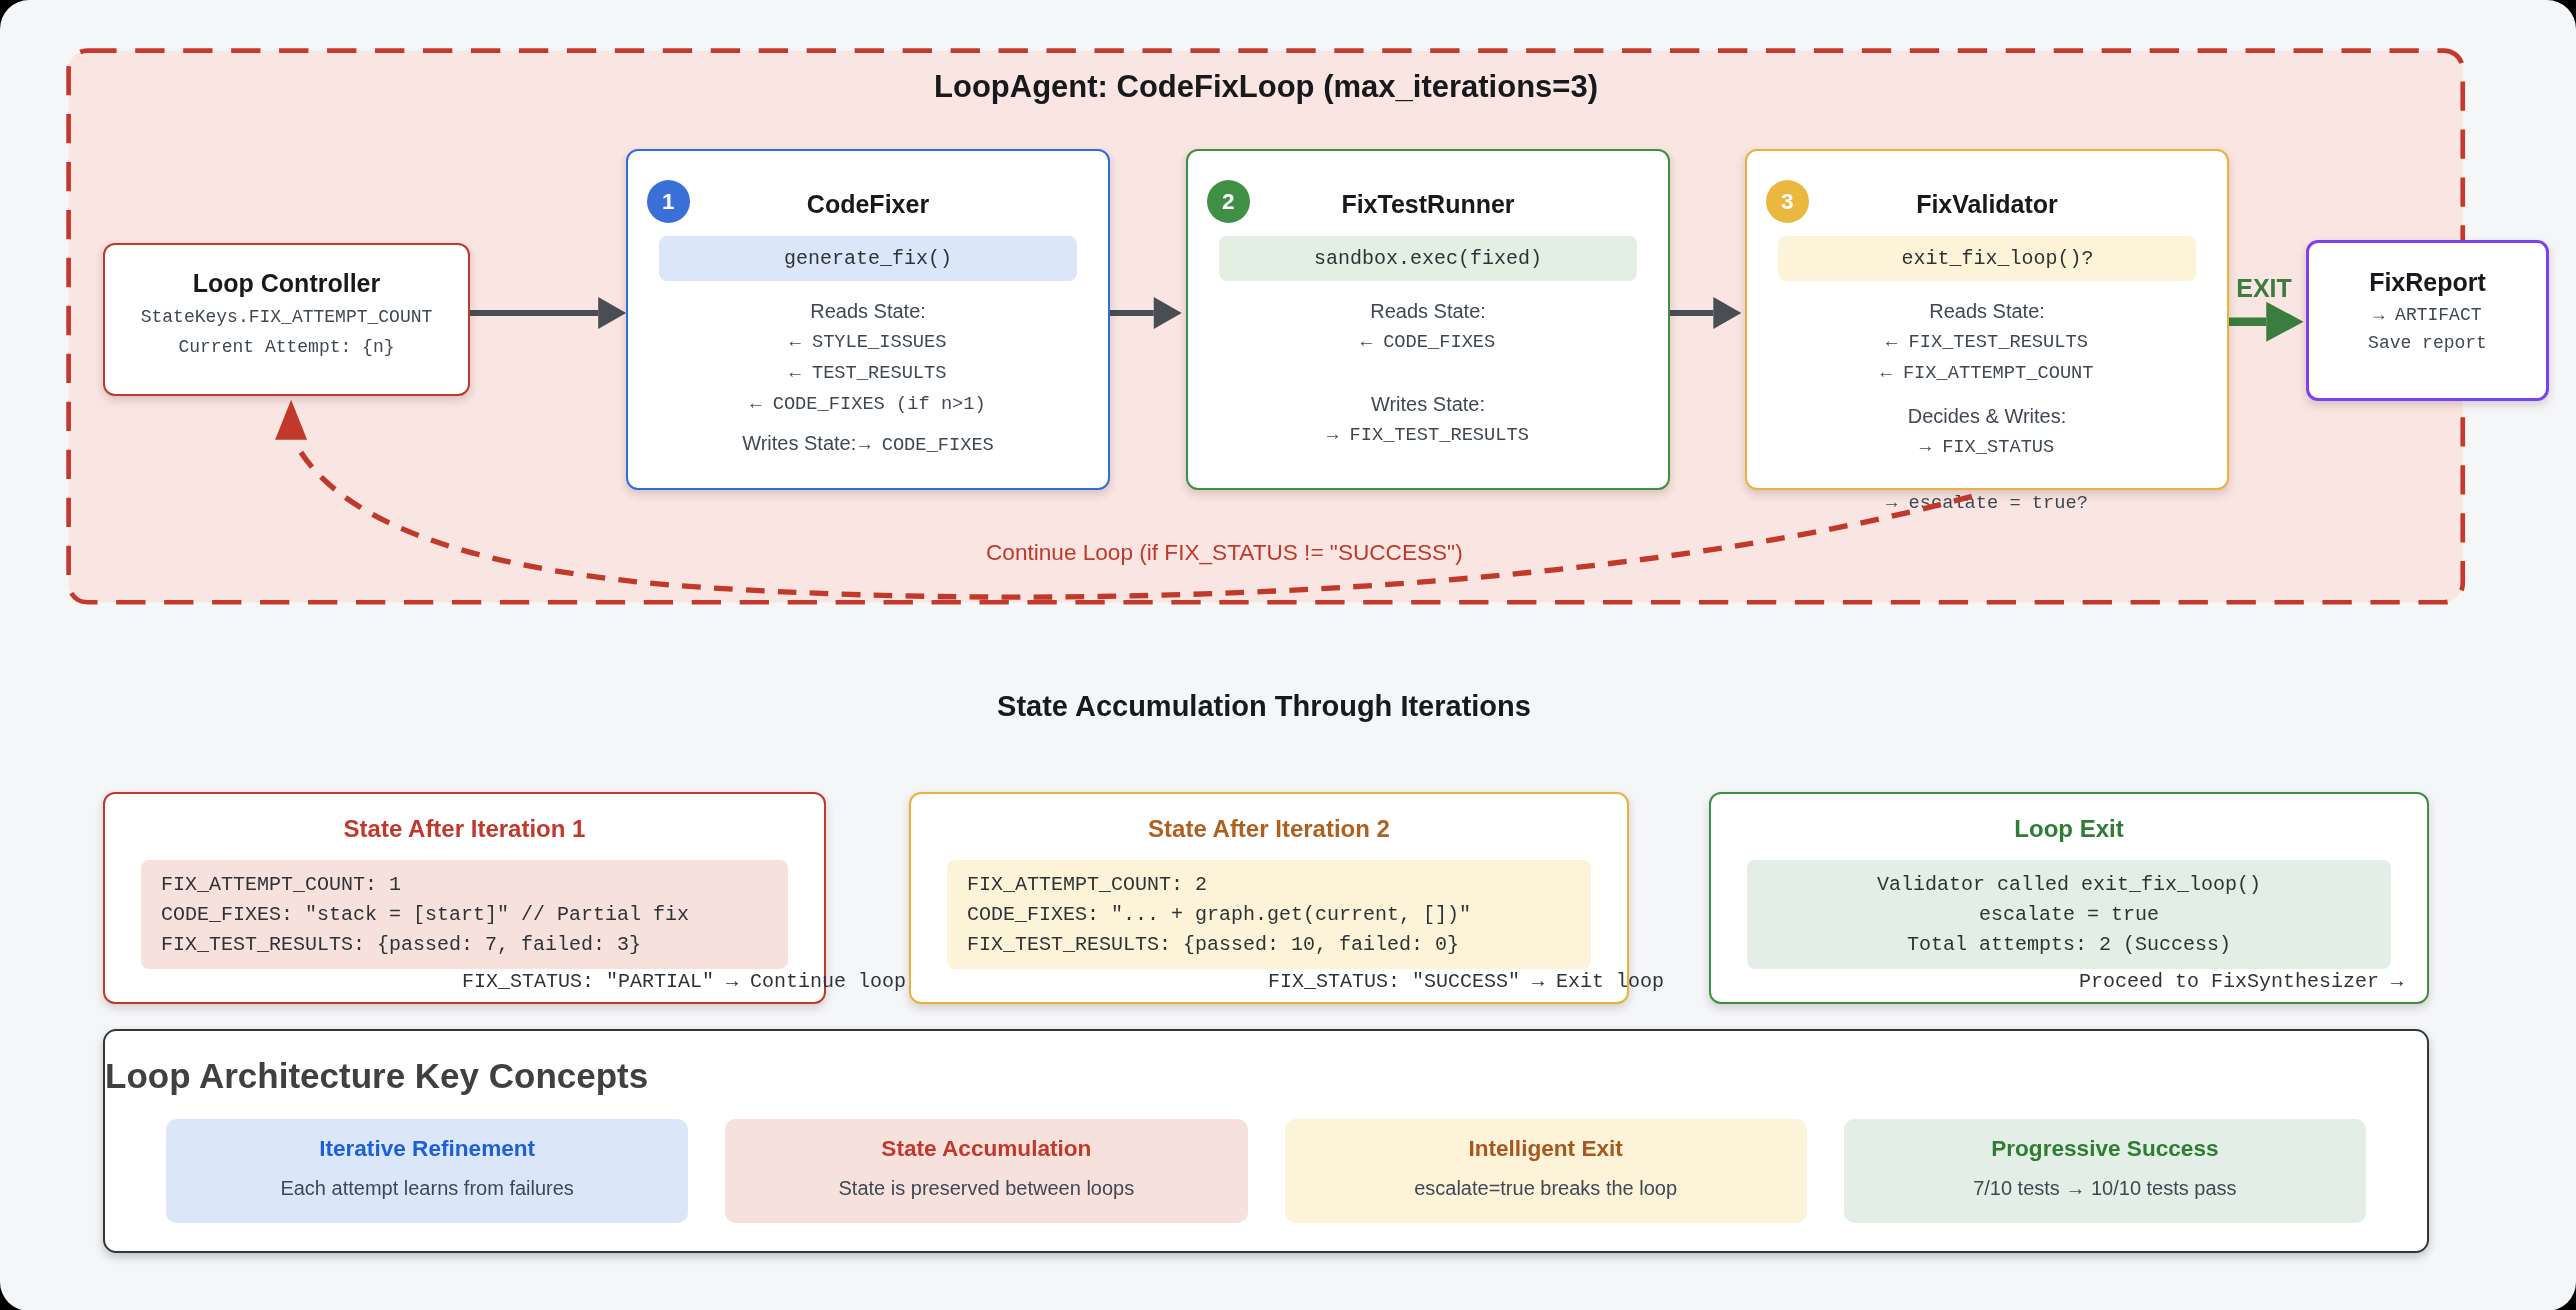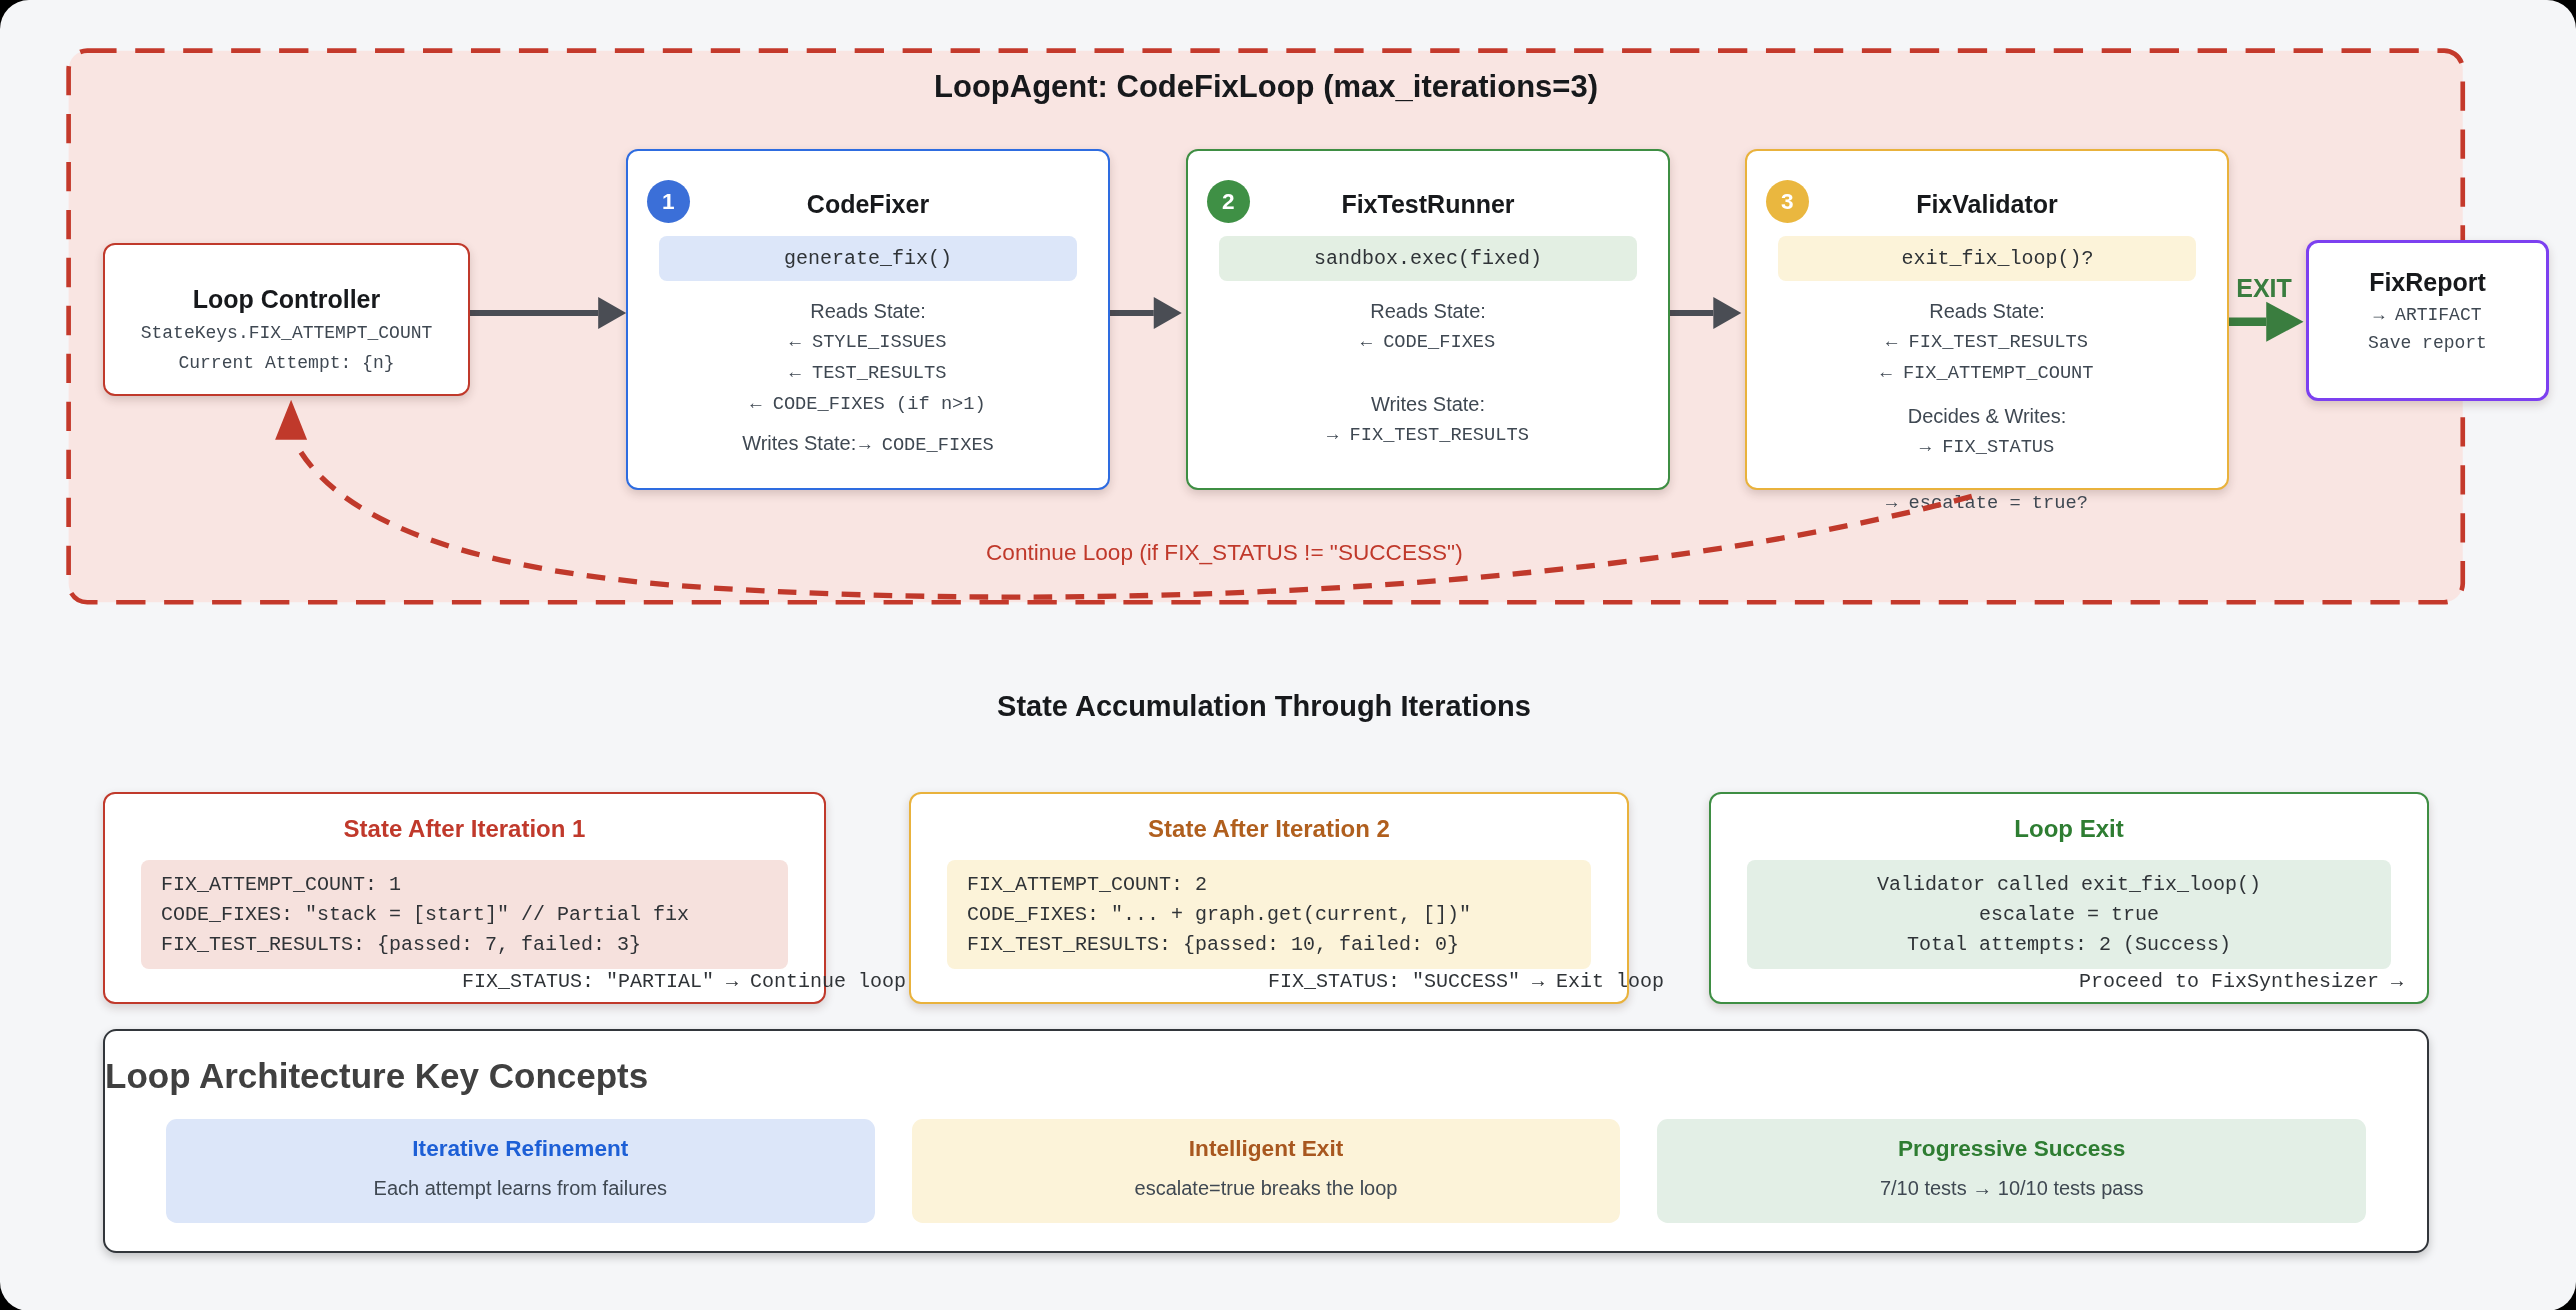--- a/index.html
+++ b/index.html
@@ -18,21 +18,21 @@
     font-size:31px;font-weight:bold;color:#17191c;z-index:2;
   }
   .card{
     position:absolute;background:#fff;border-radius:12px;z-index:4;
     box-shadow:0 4px 9.3px rgba(60,30,20,.18);
   }
   .controller{
     left:103px;top:243px;width:363px;height:149px;border:2.7px solid #c0392b;
     text-align:center;
   }
-  .controller .c-title{margin-top:40px;font-size:25px;font-weight:bold;color:#17191c;}
+  .controller .c-title{margin-top:24px;font-size:25px;font-weight:bold;color:#17191c;}
   .controller .c-line{margin-top:9.3px;font-family:"Liberation Mono",monospace;font-size:18px;color:#3f4852;}
 
   .agent{width:480px;height:337px;top:149px;text-align:center;}
   .agent.blue{border:2.7px solid #2e6ce0;}
   .agent.green{border:2.7px solid #3e8e43;}
   .agent.amber{border:2.7px solid #e9b23c;}
   .badge{
     position:absolute;left:18.7px;top:29px;width:43px;height:43px;border-radius:50%;
     color:#fff;font-size:22.6px;font-weight:bold;line-height:43px;text-align:center;
   }
@@ -243,20 +243,24 @@
     <div class="s-overflow" style="left:368px;">Proceed to FixSynthesizer →</div>
   </div>
 
   <div class="card concepts">
     <div class="k-title">Loop Architecture Key Concepts</div>
     <div class="pill-row">
       <div class="pill blue">
         <div class="p-title blue">Iterative Refinement</div>
         <div class="p-sub">Each attempt learns from failures</div>
       </div>
+      <div class="pill pink">
+        <div class="p-title red">State Accumulation</div>
+        <div class="p-sub">State is preserved between loops</div>
+      </div>
       <div class="pill yellow">
         <div class="p-title brown">Intelligent Exit</div>
         <div class="p-sub">escalate=true breaks the loop</div>
       </div>
       <div class="pill green">
         <div class="p-title green">Progressive Success</div>
         <div class="p-sub">7/10 tests → 10/10 tests pass</div>
       </div>
     </div>
   </div>

